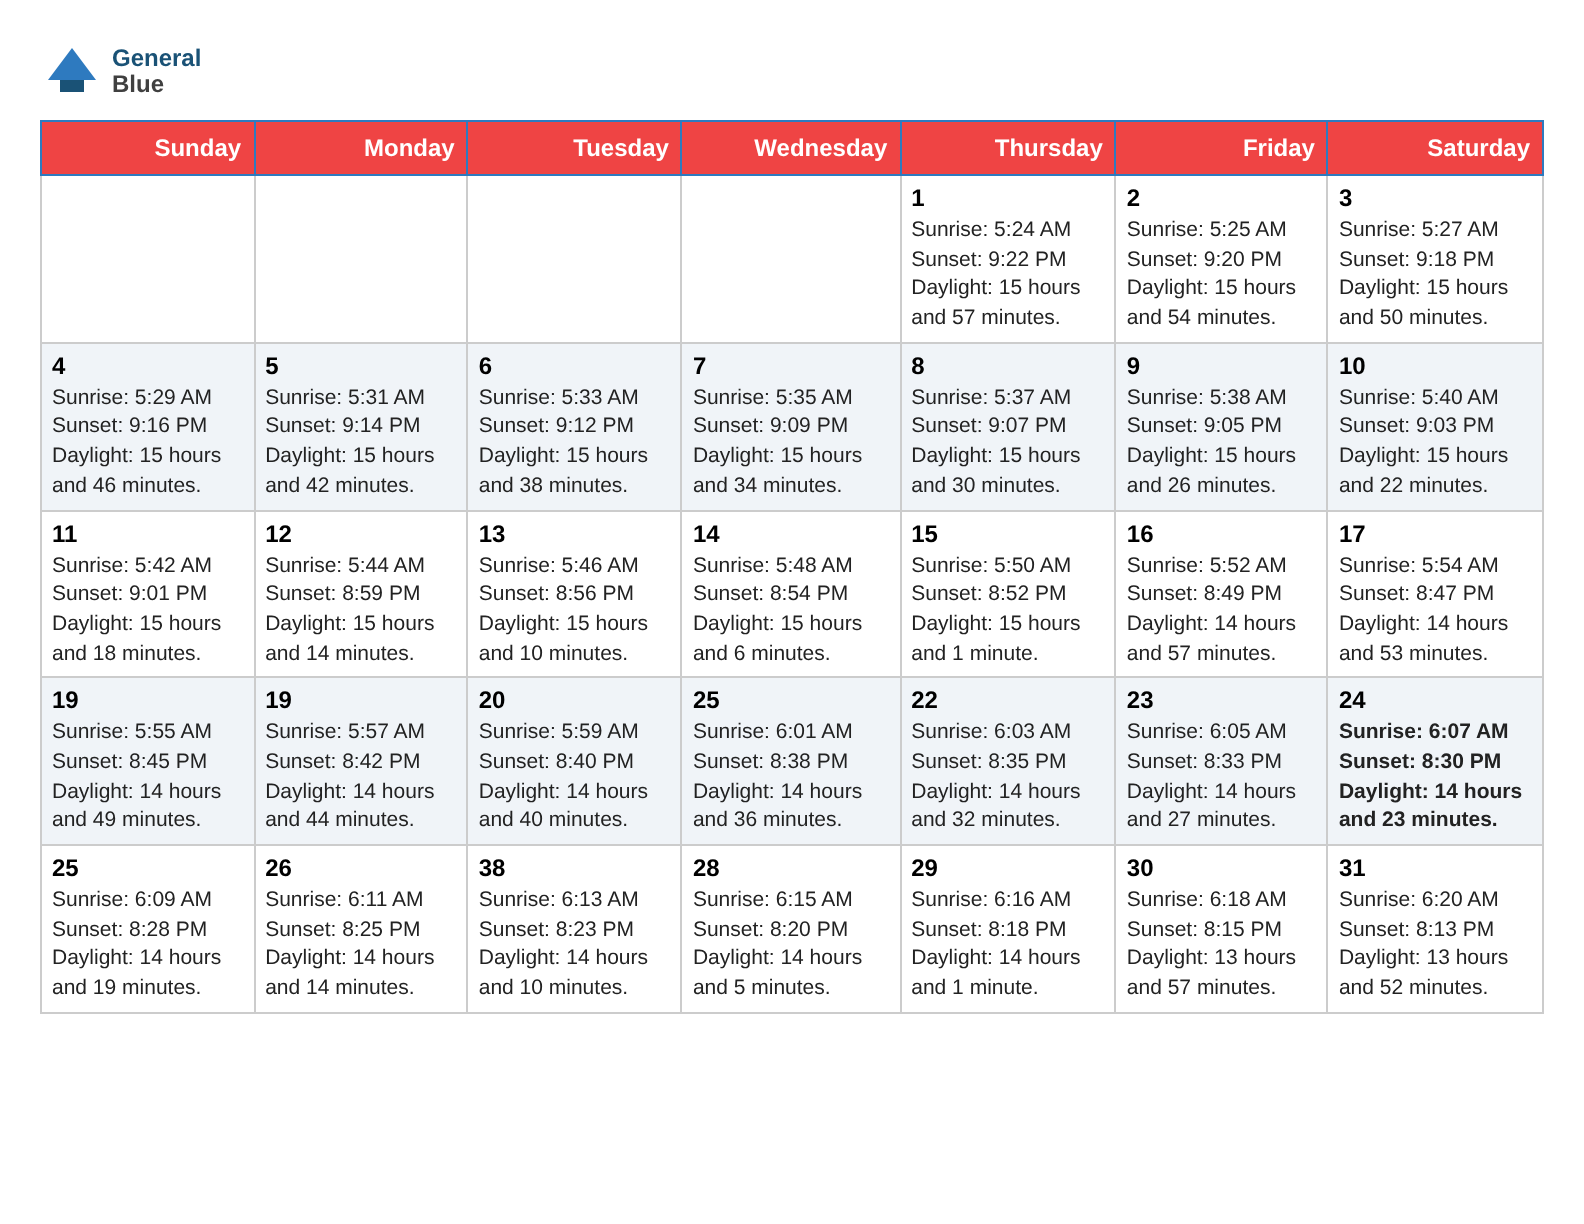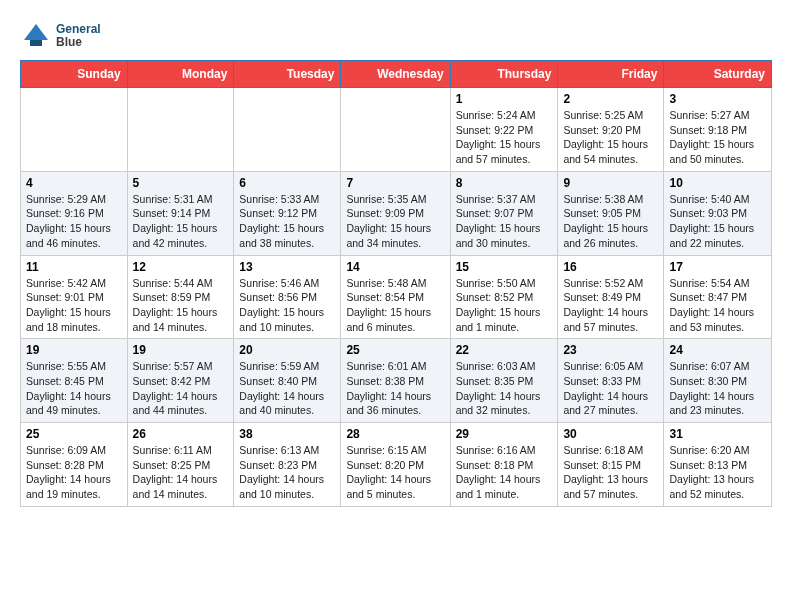--- a/index.html
+++ b/index.html
@@ -291,21 +291,21 @@
         </td>
         <td>
           <span class="day-num">23</span>
           <div class="day-info" style="white-space: pre-line;">Sunrise: 6:05 AM
 Sunset: 8:33 PM
 Daylight: 14 hours
 and 27 minutes.</div>
         </td>
         <td>
           <span class="day-num">24</span>
-          <div class="day-info" style="white-space: pre-line;">Sunrise: 6:07 AM
+          <div class="day-info" style="white-space: pre-line; font-weight: bold;">Sunrise: 6:07 AM
 Sunset: 8:30 PM
 Daylight: 14 hours
 and 23 minutes.</div>
         </td>
       </tr>
       <tr>
         <td>
           <span class="day-num">25</span>
           <div class="day-info" style="white-space: pre-line;">Sunrise: 6:09 AM
 Sunset: 8:28 PM

